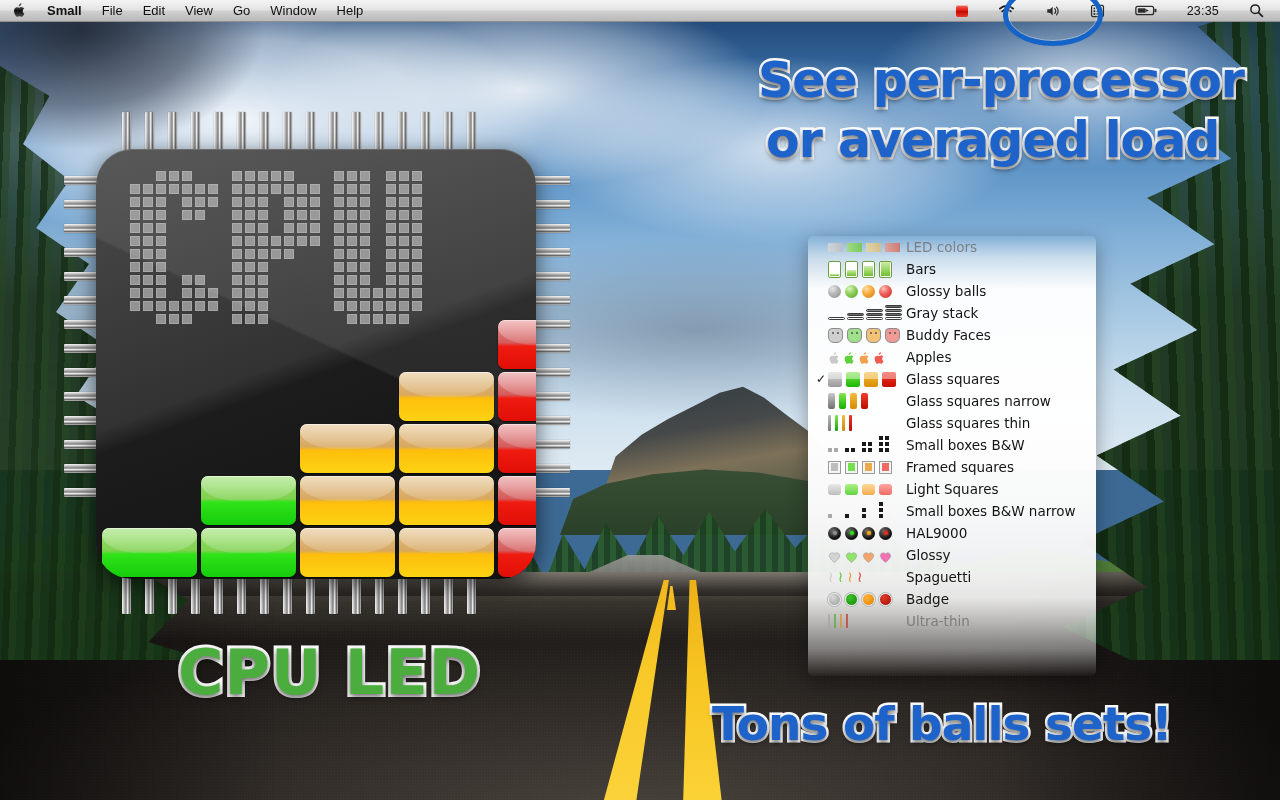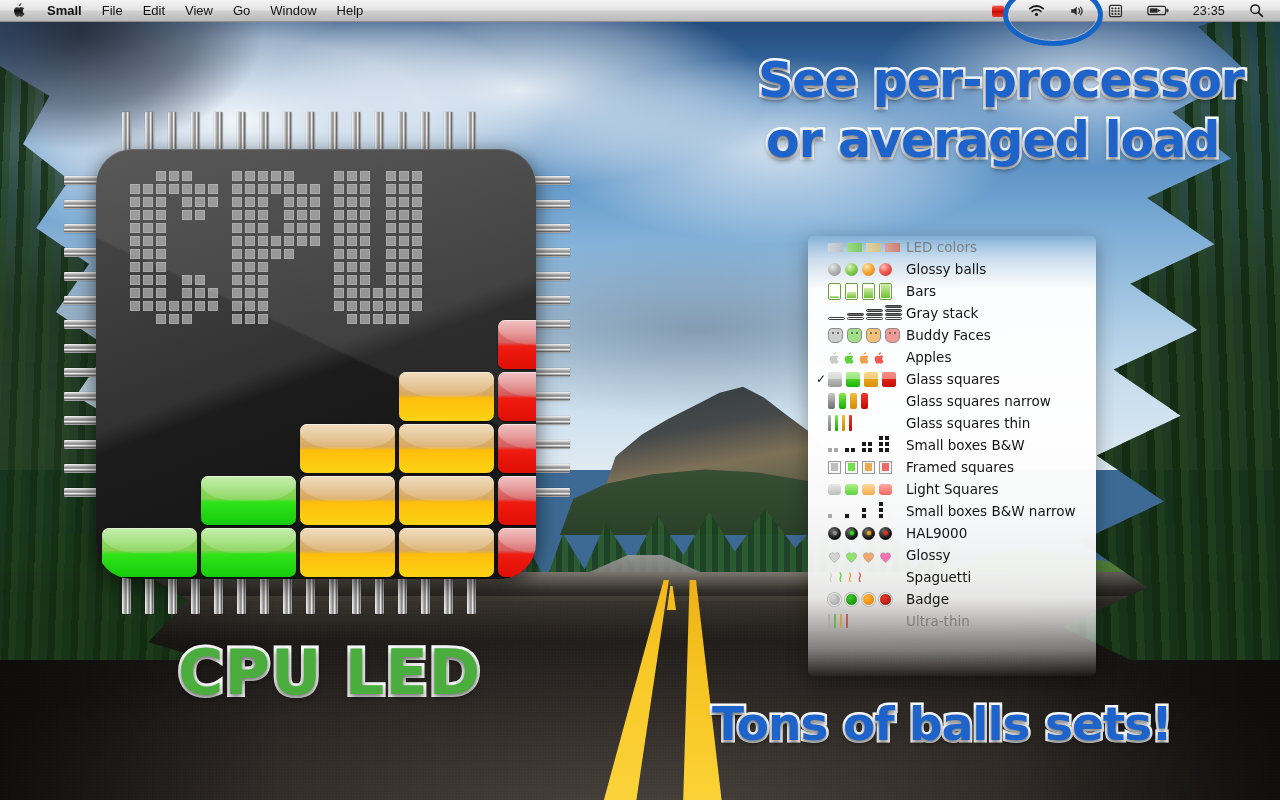--- a/index.html
+++ b/index.html
@@ -80,21 +80,21 @@
     clip-path:polygon(35% 0%,62% 0%,100% 100%,0% 100%);}
   .roadveil{position:absolute;left:0;top:572px;width:1280px;height:228px;
     background:linear-gradient(90deg,rgba(0,0,0,.5) 0%,rgba(0,0,0,0) 22%,rgba(0,0,0,0) 78%,rgba(0,0,0,.5) 100%);}
 
   
   .menubar{position:absolute;left:0;top:0;width:1280px;height:22px;z-index:40;
     background:linear-gradient(180deg,#f4f4f4 0%,#e4e4e4 45%,#cfcfcf 55%,#b9b9b9 100%);
     border-bottom:1px solid #8f8f8f;
     display:flex;align-items:center;box-sizing:border-box;}
   .mb-left{display:flex;align-items:center;height:100%;}
-  .mb-right{margin-left:auto;display:flex;align-items:center;height:100%;padding-right:8px;gap:8px;}
+  .mb-right{margin-left:auto;display:flex;align-items:center;height:100%;padding-right:8px;gap:14px;}
   .mb-item{font-size:13px;color:#111;padding:0 10px;line-height:22px;white-space:nowrap;cursor:default;}
   .mb-item.bold{font-weight:bold;}
   .mb-apple{padding:0 12px 0 12px;display:flex;align-items:center;}
   .apple-glyph{width:13px;height:15px;position:relative;display:block;}
   .mb-icon{padding:0 8px;display:flex;align-items:center;height:22px;}
   .mb-clock{font-size:12.5px;color:#111;padding:0 8px;letter-spacing:.2px;}
 
   
   .hl-ellipse{position:absolute;left:1003px;top:-16px;width:90px;height:52px;
     border:5px solid #1463c8;border-radius:50%;z-index:41;pointer-events:none;
@@ -546,44 +546,44 @@
           <span class="sw ledgrad k1"></span>
           <span class="sw ledgrad k2"></span>
           <span class="sw ledgrad k3"></span>
           <span class="sw ledgrad k4"></span>
         </span>
         <span class="mlabel">LED colors</span>
       </div>
       <div class="mrow">
         <span class="chk"></span>
         <span class="swatches">
+          <span class="sw bar">
+            <i style="height: 2px;"></i>
+          </span>
+          <span class="sw bar">
+            <i style="height: 6px;"></i>
+          </span>
+          <span class="sw bar">
+            <i style="height: 10px;"></i>
+          </span>
+          <span class="sw bar">
+            <i style="height: 14px;"></i>
+          </span>
+        </span>
+        <span class="mlabel">Bars</span>
+      </div>
+      <div class="mrow">
+        <span class="chk"></span>
+        <span class="swatches">
           <span class="sw ball k1"></span>
           <span class="sw ball k2"></span>
           <span class="sw ball k3"></span>
           <span class="sw ball k4"></span>
         </span>
         <span class="mlabel">Glossy balls</span>
-      </div>
-      <div class="mrow">
-        <span class="chk"></span>
-        <span class="swatches">
-          <span class="sw bar">
-            <i style="height: 2px;"></i>
-          </span>
-          <span class="sw bar">
-            <i style="height: 6px;"></i>
-          </span>
-          <span class="sw bar">
-            <i style="height: 10px;"></i>
-          </span>
-          <span class="sw bar">
-            <i style="height: 14px;"></i>
-          </span>
-        </span>
-        <span class="mlabel">Bars</span>
       </div>
       <div class="mrow">
         <span class="chk"></span>
         <span class="swatches">
           <span class="sw stk">
             <b style="bottom: 0px; background: rgb(255, 255, 255);"></b>
           </span>
           <span class="sw stk">
             <b style="bottom: 0px; background: rgb(255, 255, 255);"></b>
             <b style="bottom: 4px; background: rgb(107, 107, 107);"></b>

